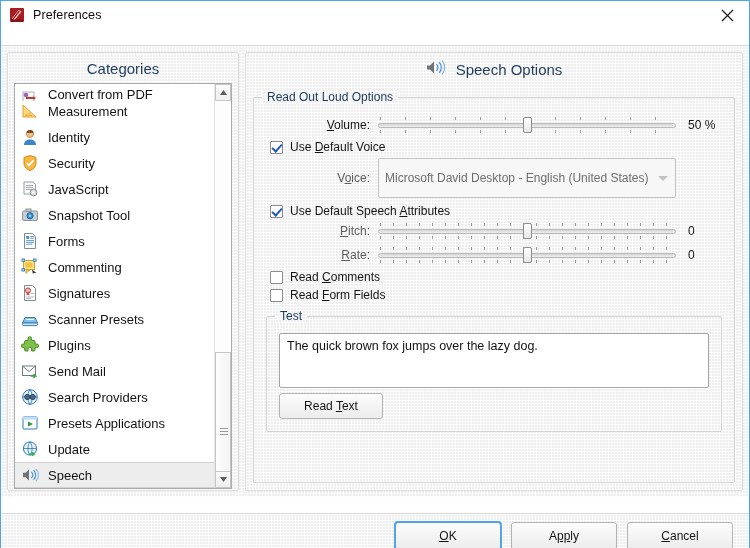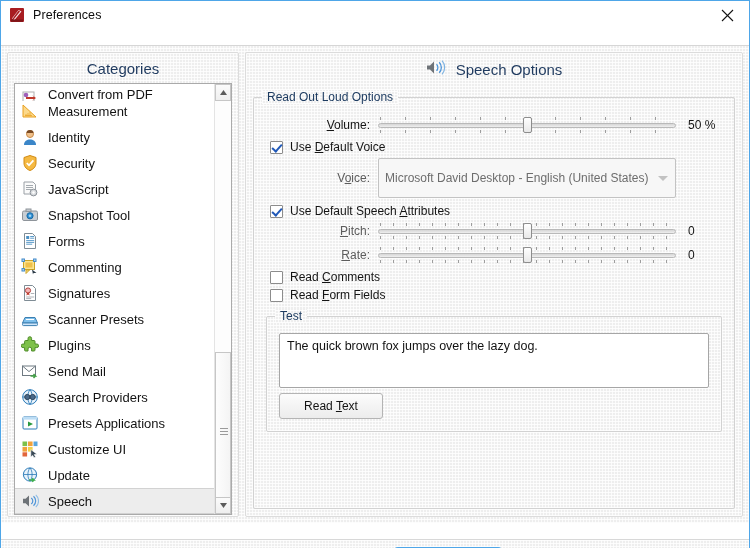--- a/index.html
+++ b/index.html
@@ -482,34 +482,20 @@
                   <rect x="2" y="3" width="14" height="12" rx="1" fill="#fff" stroke="#2a7ab8"></rect>
                   <rect x="2" y="3" width="14" height="2.6" fill="#bcddf5"></rect>
                   <path d="M7 7.5 L12 10 L7 12.5z" fill="#2a9a3f"></path>
                 </svg>
               </span>
               <span>Presets Applications</span>
             </div>
             <div class="cat-item">
               <span class="cat-ico">
                 <svg width="18" height="18" viewBox="0 0 18 18">
-                  <rect x="1.5" y="1.5" width="4.6" height="4.6" fill="#7ec14a"></rect>
-                  <rect x="7" y="1.5" width="4.6" height="4.6" fill="#f0a23c"></rect>
-                  <rect x="12.5" y="1.5" width="4" height="4.6" fill="#5aa7dd"></rect>
-                  <rect x="1.5" y="7" width="4.6" height="4.6" fill="#f0a23c"></rect>
-                  <rect x="7" y="7" width="4.6" height="4.6" fill="#f0d14a"></rect>
-                  <rect x="1.5" y="12.3" width="4.6" height="4.2" fill="#e2663c"></rect>
-                  <path d="M9.8 9.5 L16 14.2 L13.2 14.6 L14.6 17 L13 17.8 L11.7 15.4 L9.8 17z" fill="#3a4a57" stroke="#fff" stroke-width=".6"></path>
-                </svg>
-              </span>
-              <span>Customize UI</span>
-            </div>
-            <div class="cat-item">
-              <span class="cat-ico">
-                <svg width="18" height="18" viewBox="0 0 18 18">
                   <circle cx="9" cy="8.5" r="6.6" fill="#e8f2fb" stroke="#2a7ab8"></circle>
                   <path d="M2.4 8.5 h13.2 M9 1.9 c2.8 3.4 2.8 9.8 0 13.2 M9 1.9 c-2.8 3.4-2.8 9.8 0 13.2" fill="none" stroke="#2a7ab8" stroke-width=".8"></path>
                   <path d="M8 14 h5 l-1.8-1.8 M13 14 l-1.8 1.8" fill="none" stroke="#3fae4f" stroke-width="1.6"></path>
                 </svg>
               </span>
               <span>Update</span>
             </div>
             <div class="cat-item selected">
               <span class="cat-ico">
                 <svg width="18" height="18" viewBox="0 0 18 18">

